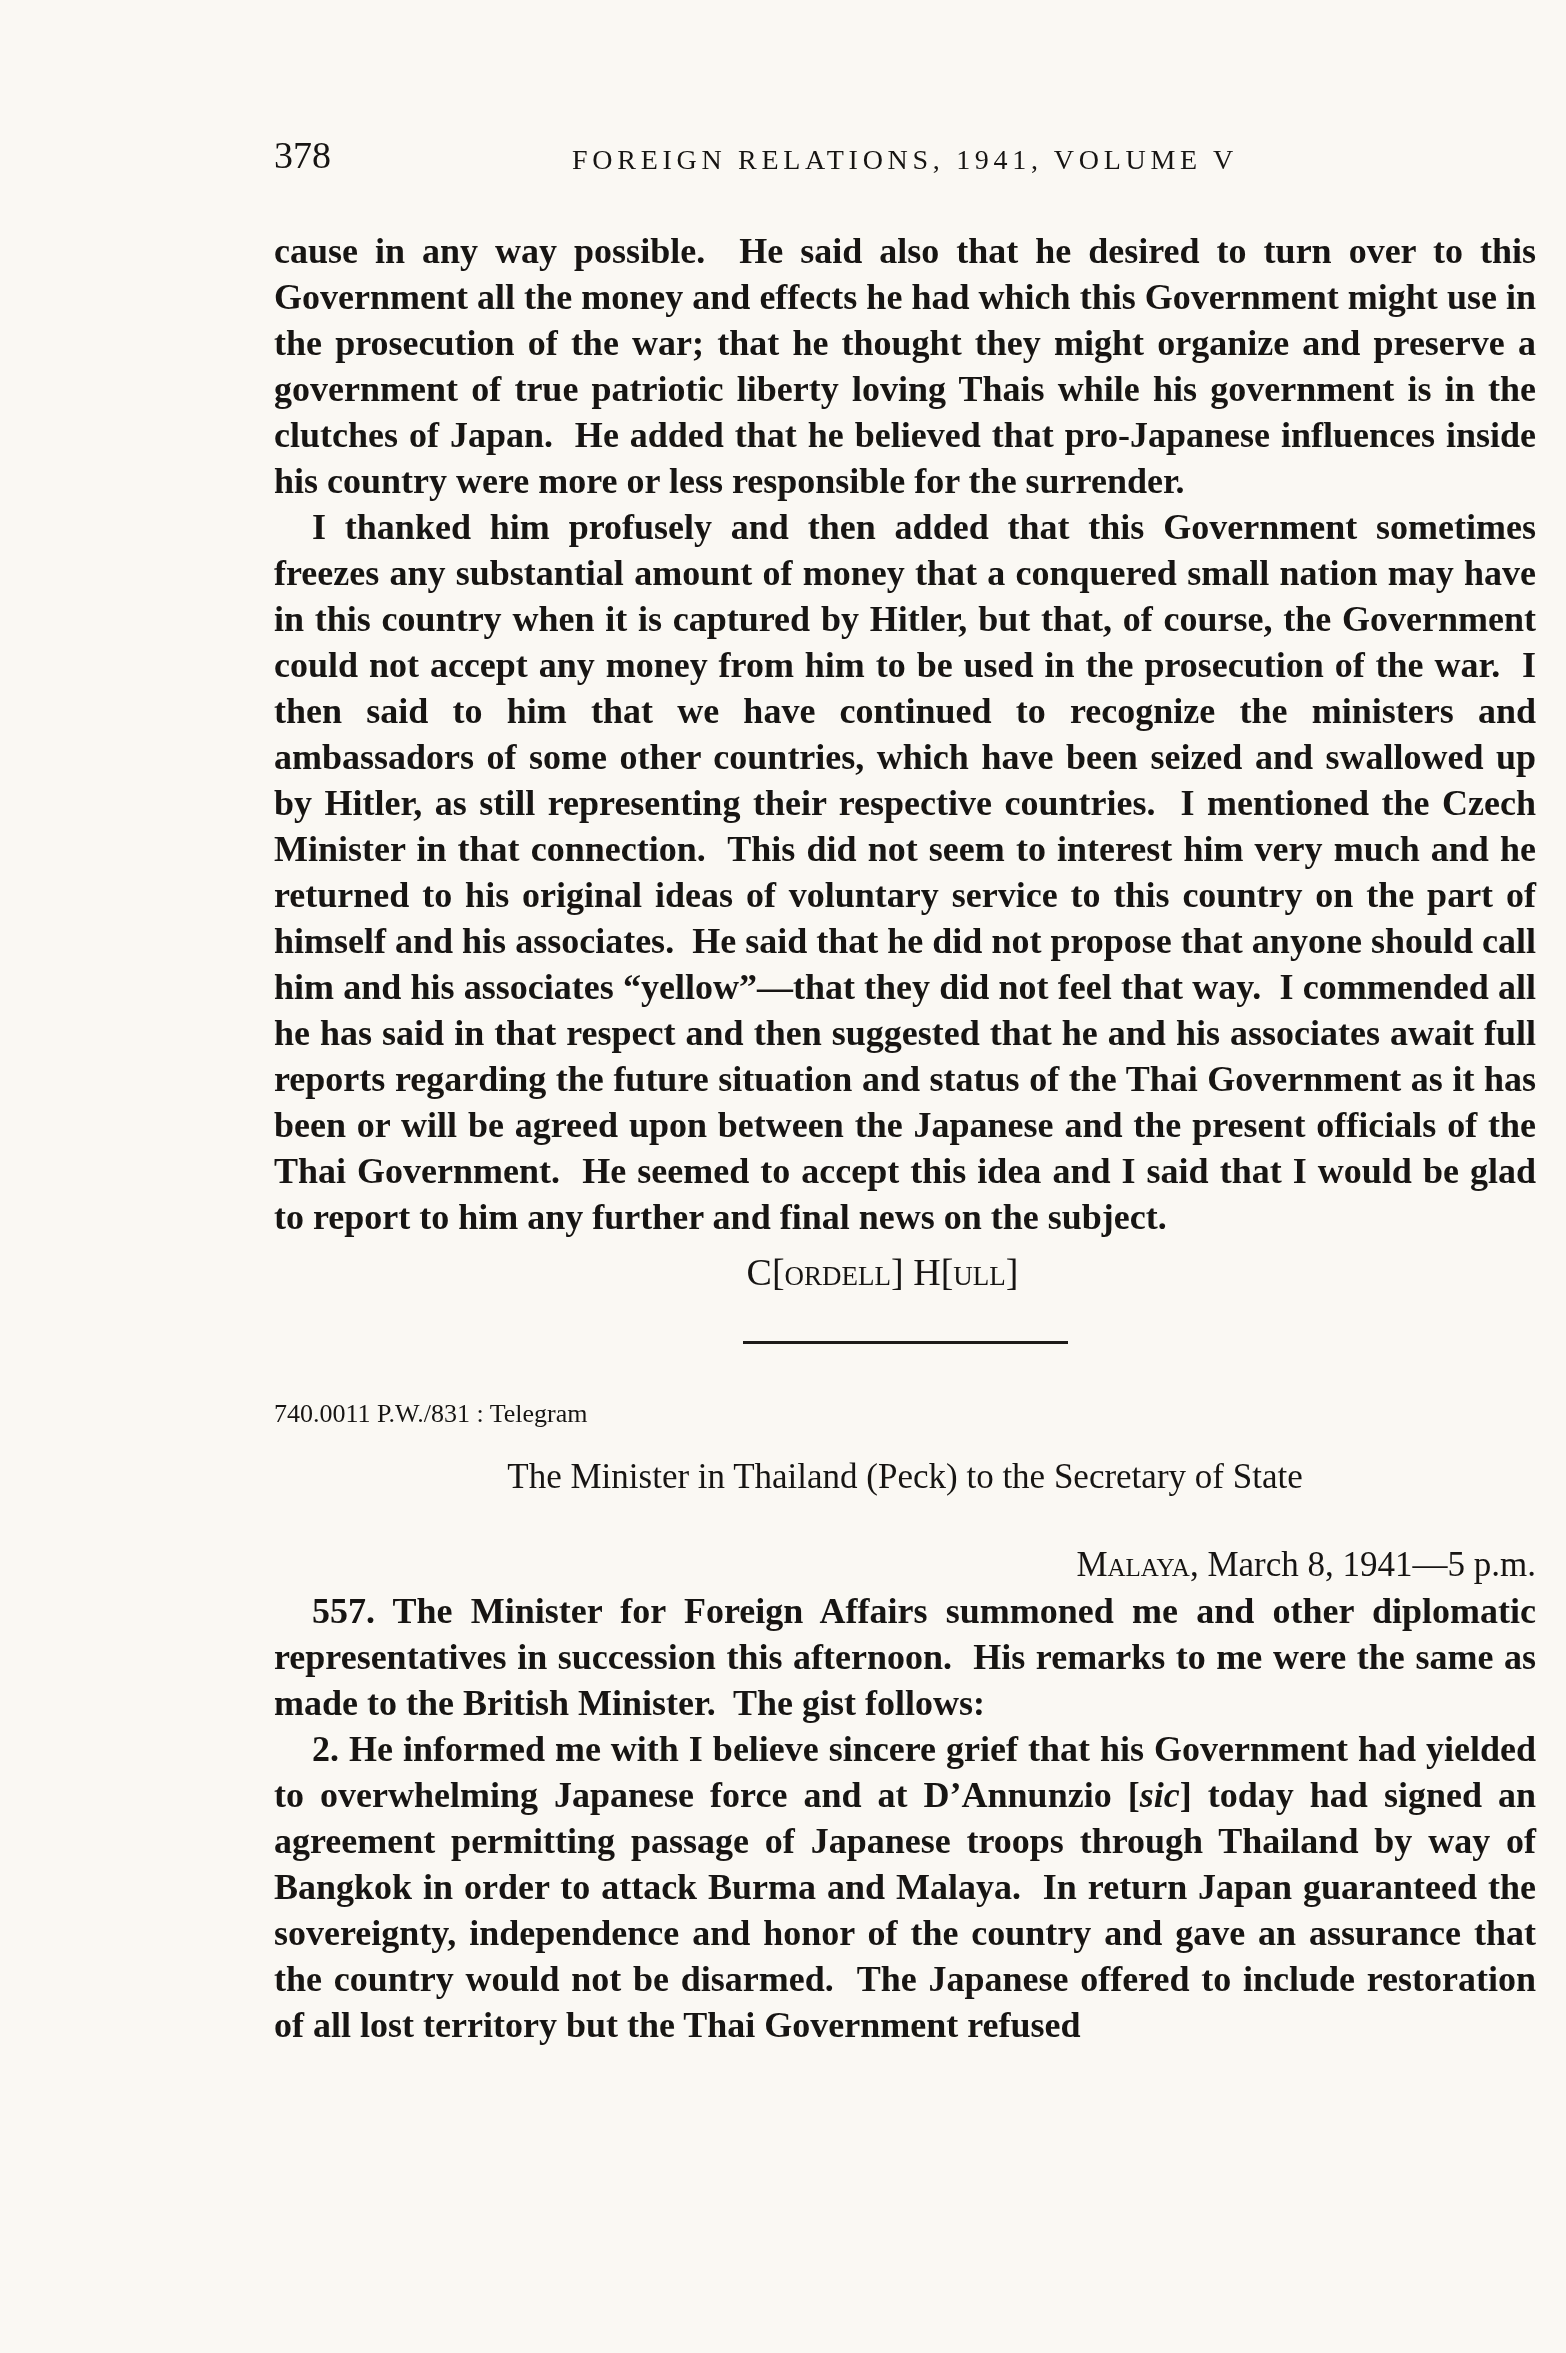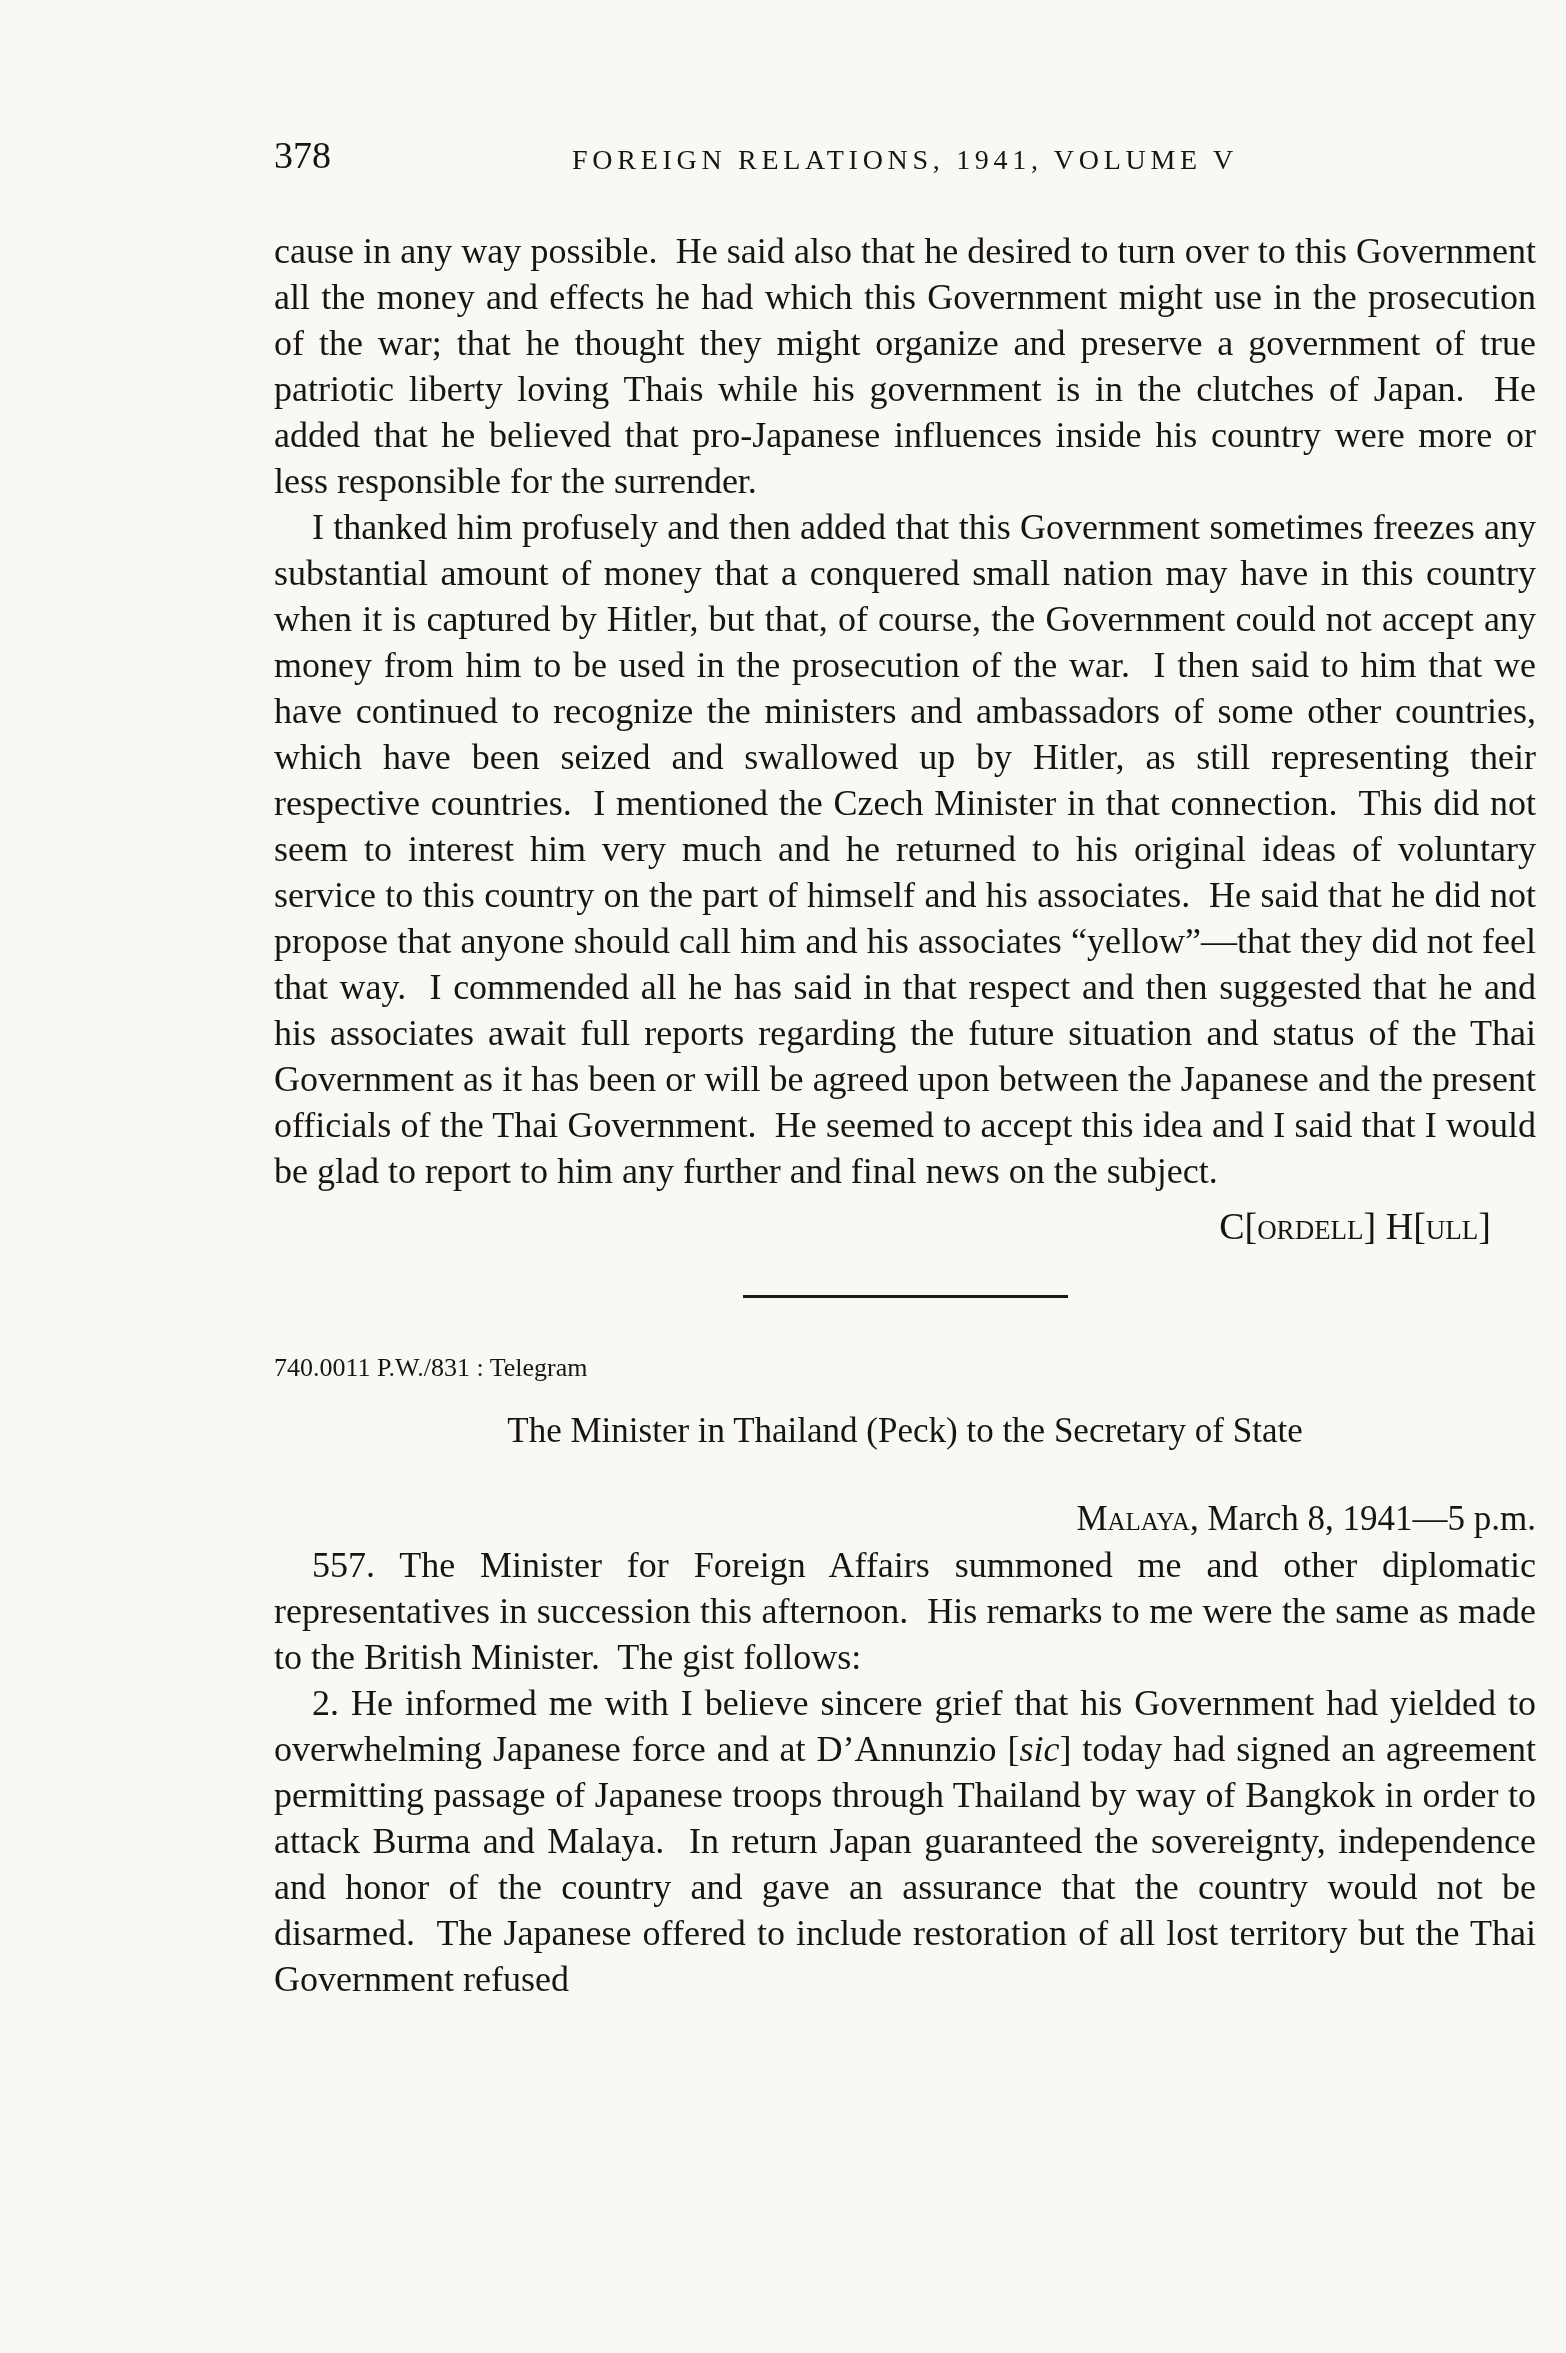--- a/index.html
+++ b/index.html
@@ -38,25 +38,26 @@
     line-height: 47px;
     letter-spacing: 4.7px;
     padding-top: 3.8px;
   }
   p.body {
     margin: 0;
     font-size: 36px;
     line-height: 46px;
     text-align: justify;
     white-space: pre-wrap;
+    font-weight: bold;
   }
   p.indent { text-indent: 38px; }
   .sc { font-variant: small-caps; }
   .signature {
-    text-align: right;
+    text-align: center;
     font-size: 38px;
     line-height: 47px;
     padding-right: 45px;
     margin-top: 8.5px;
   }
   .section-rule {
     width: 325px;
     height: 3.3px;
     background: #1d1b19;
     margin: 45px auto 53px auto;

